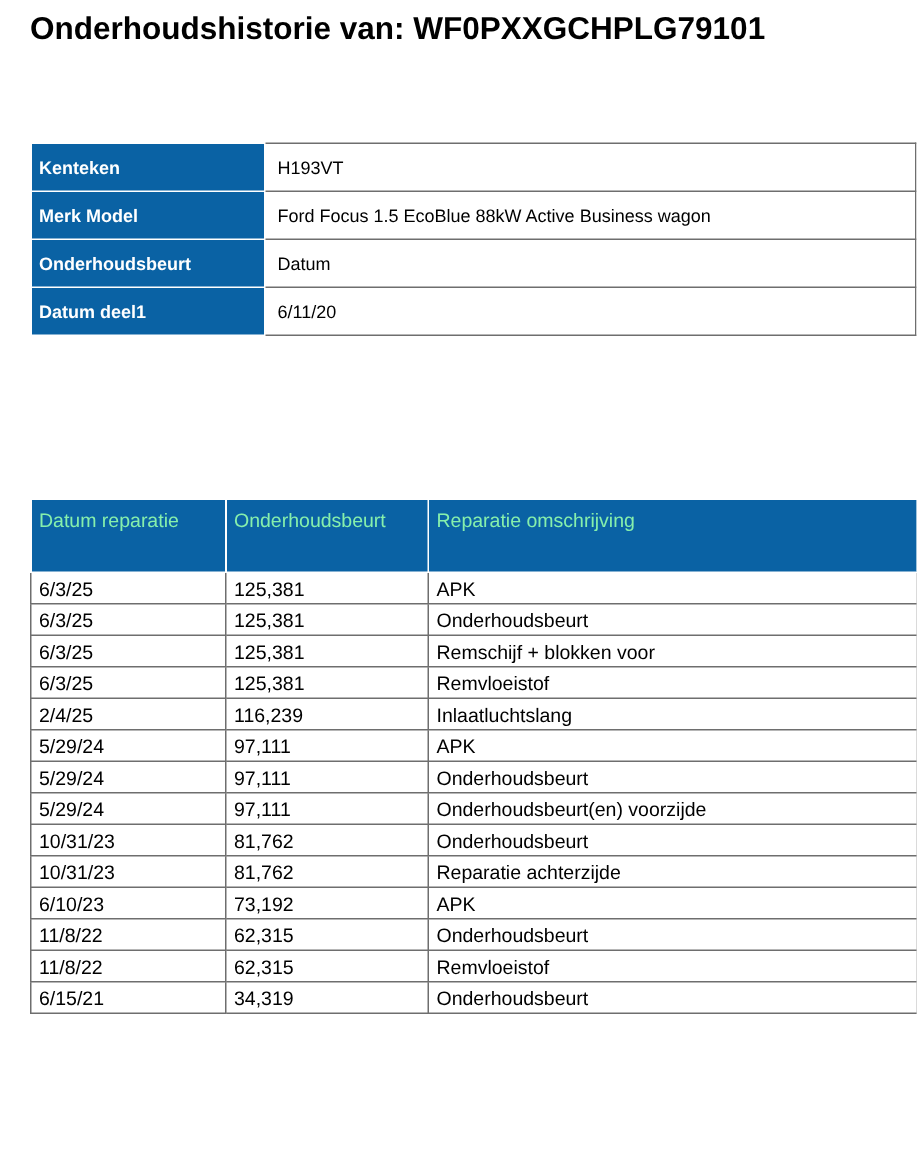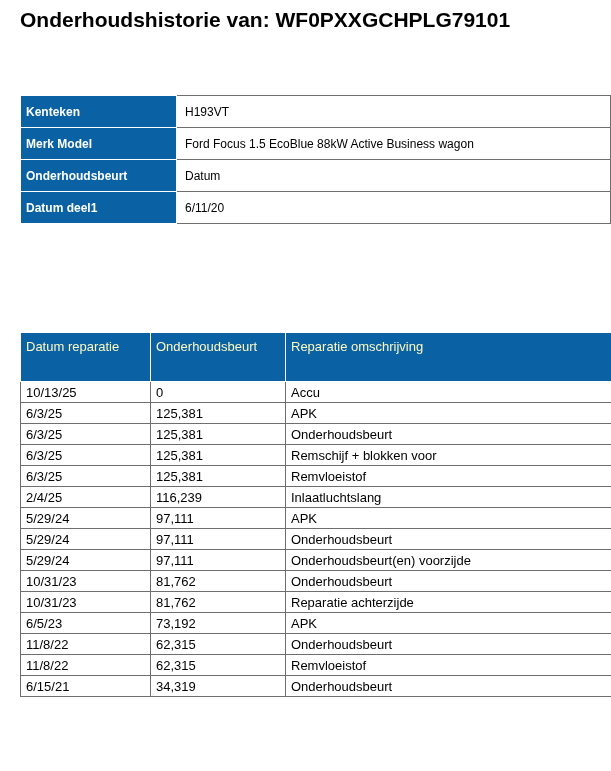--- a/index.html
+++ b/index.html
@@ -28,21 +28,21 @@
   }
 
   
   .repairs-table { margin:108px 0 0 20px; width:591px; }
   .repairs-table th, .repairs-table td {
     border:1px solid var(--border);
     font-size:13px; padding:2px 5px; text-align:left;
     overflow:hidden; white-space:nowrap;
   }
   .repairs-table th {
-    background:var(--blue); color:#fef9c3; font-weight:normal;
+    background:var(--blue); color:#86efac; font-weight:normal;
     border-color:#fff; height:49px; vertical-align:top; padding-top:6px;
   }
   .repairs-table td { height:21px; vertical-align:middle; }
   .col-datum { width:130px; }
   .col-km    { width:135px; }
   .col-oms   { width:326px; }
 </style>
 </head>
 <body>
 
@@ -76,25 +76,20 @@
       <col class="col-oms">
   </colgroup>
   <thead>
     <tr>
         <th>Datum reparatie</th>
         <th>Onderhoudsbeurt</th>
         <th>Reparatie omschrijving</th>
       </tr>
   </thead>
   <tbody>
-      <tr>
-        <td>10/13/25</td>
-        <td>0</td>
-        <td>Accu</td>
-      </tr>
       <tr>
         <td>6/3/25</td>
         <td>125,381</td>
         <td>APK</td>
       </tr>
       <tr>
         <td>6/3/25</td>
         <td>125,381</td>
         <td>Onderhoudsbeurt</td>
       </tr>
@@ -132,21 +127,21 @@
         <td>10/31/23</td>
         <td>81,762</td>
         <td>Onderhoudsbeurt</td>
       </tr>
       <tr>
         <td>10/31/23</td>
         <td>81,762</td>
         <td>Reparatie achterzijde</td>
       </tr>
       <tr>
-        <td>6/5/23</td>
+        <td>6/10/23</td>
         <td>73,192</td>
         <td>APK</td>
       </tr>
       <tr>
         <td>11/8/22</td>
         <td>62,315</td>
         <td>Onderhoudsbeurt</td>
       </tr>
       <tr>
         <td>11/8/22</td>

